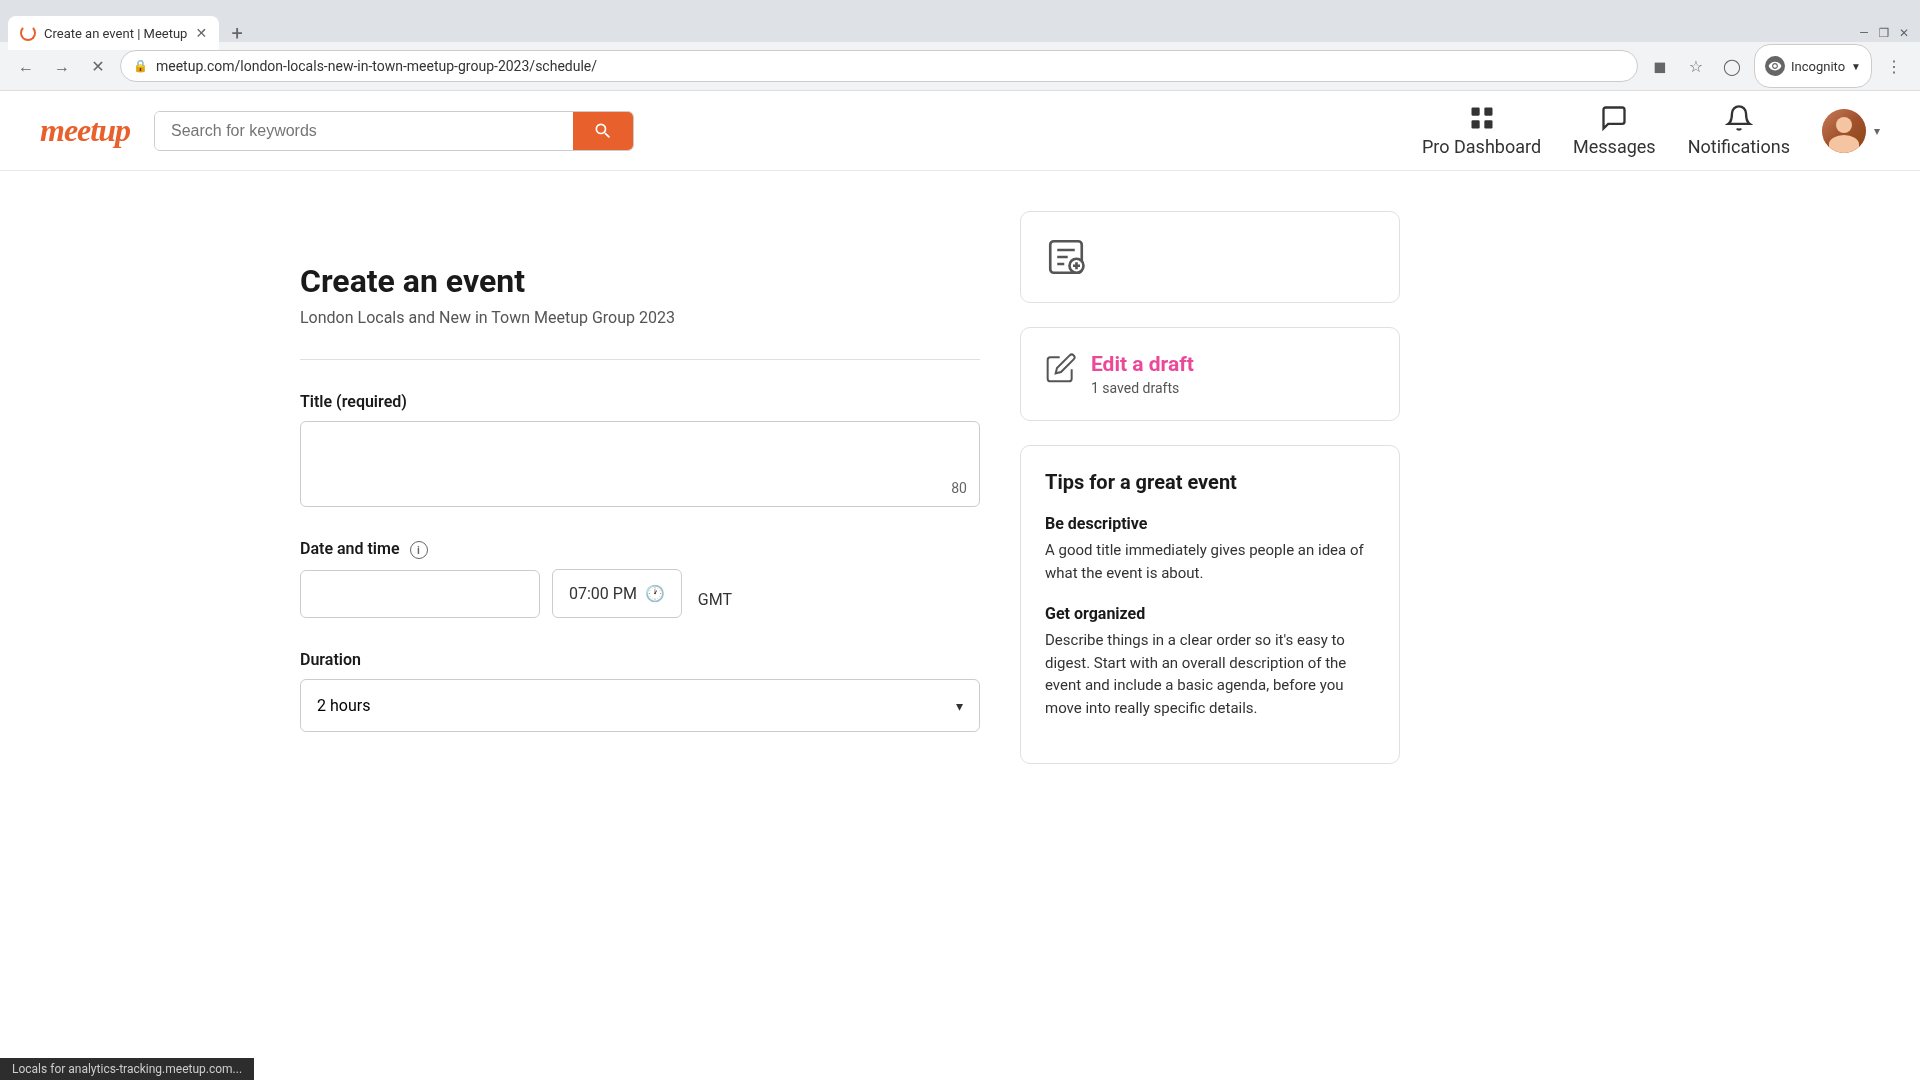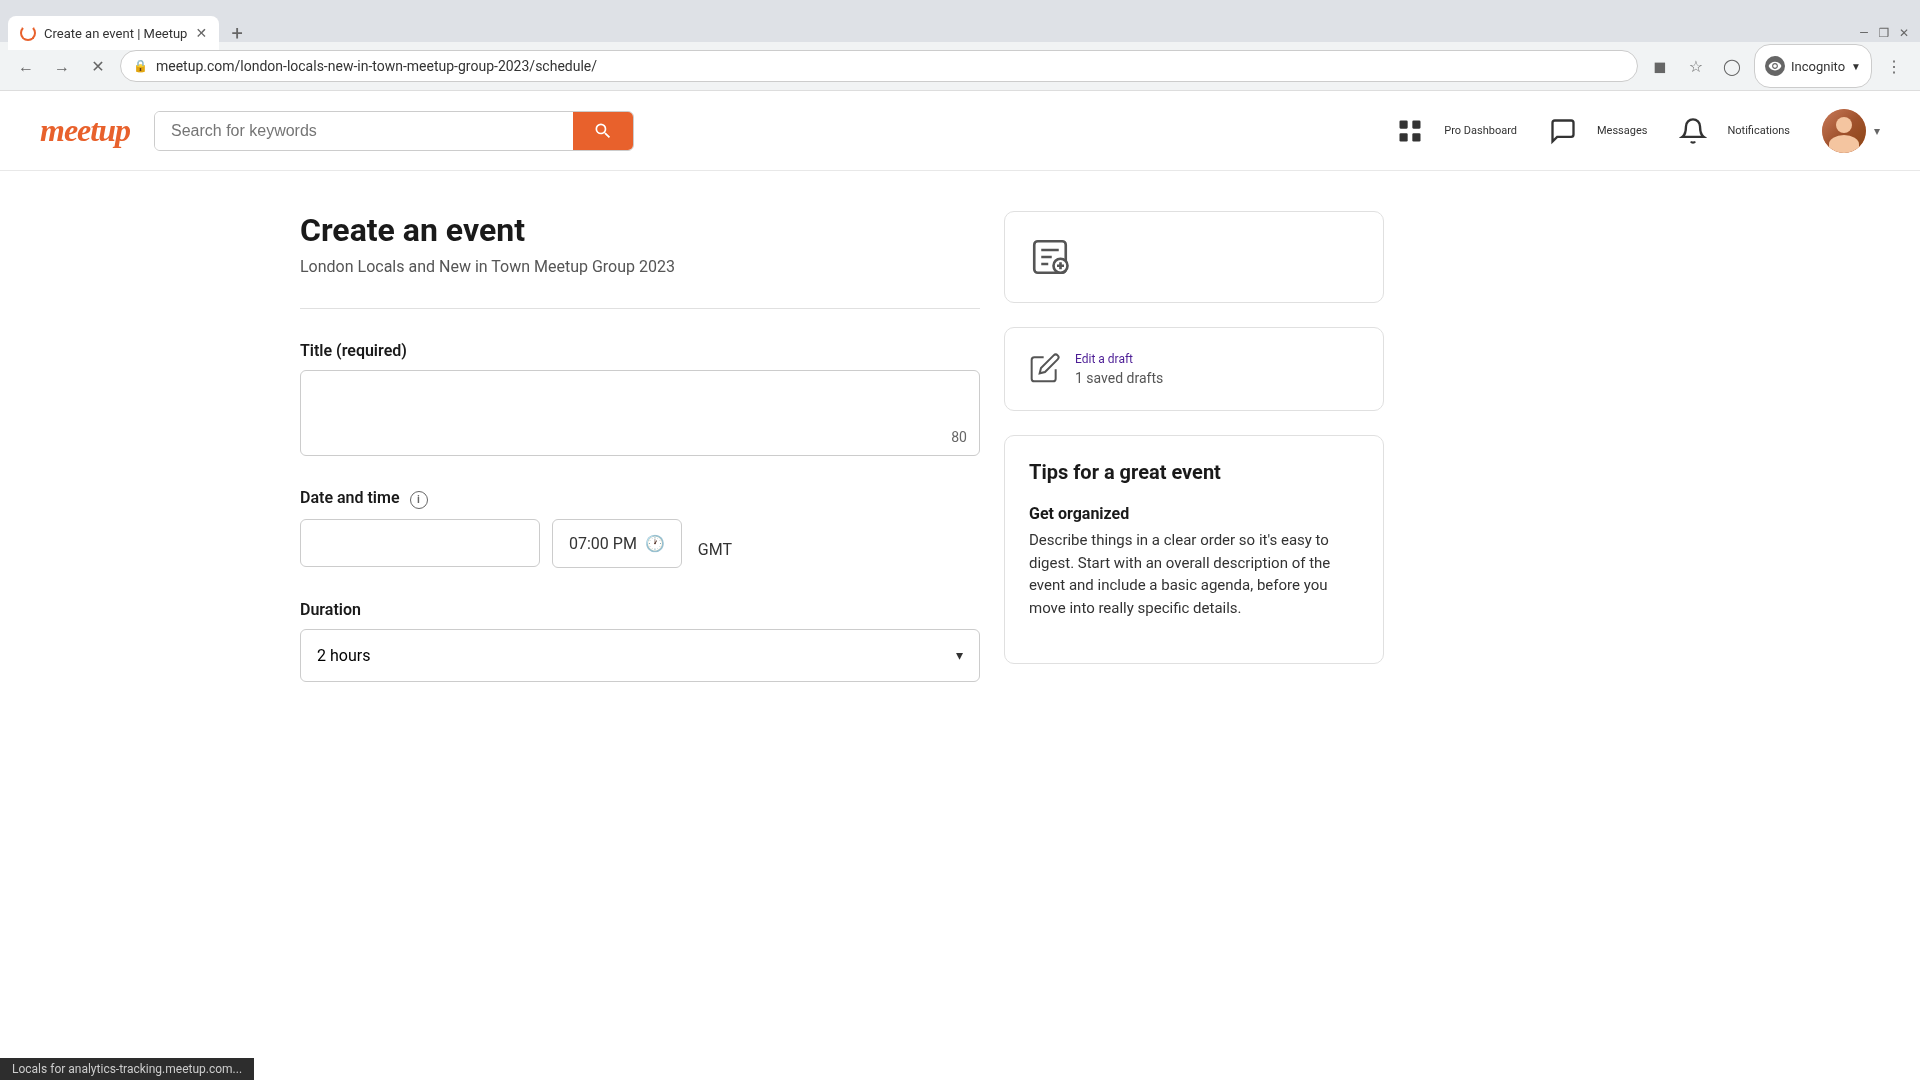--- a/index.html
+++ b/index.html
@@ -199,26 +199,26 @@
     }
     .search-btn svg { width: 20px; height: 20px; fill: #fff; }
     .header-nav {
       display: flex;
       align-items: center;
       gap: 32px;
       margin-left: auto;
     }
     .nav-item {
       display: flex;
-      flex-direction: row;
-      align-items: center;
-      gap: 20px;
-      cursor: pointer;
-      color: #333;
-      font-size: 11px;
+      flex-direction: column;
+      align-items: center;
+      gap: 4px;
+      cursor: pointer;
+      color: #333;
+      font-size: 18px;
       text-decoration: none;
     }
     .nav-item svg { width: 28px; height: 28px; }
     .user-avatar {
       width: 44px;
       height: 44px;
       border-radius: 50%;
       background: #c97b5a;
       overflow: hidden;
       cursor: pointer;
@@ -258,23 +258,24 @@
     .chevron-down {
       color: #666;
       font-size: 12px;
       cursor: pointer;
     }
 
     
     .main-content {
       display: flex;
       padding: 40px;
-      gap: 24px;
+      gap: 40px;
       max-width: 1400px;
       margin: 0 auto;
+      align-items: flex-end;
     }
     .form-section {
       flex: 1;
       max-width: 680px;
     }
     .page-title {
       font-size: 32px;
       font-weight: 700;
       color: #1a1a1a;
       margin-bottom: 8px;
@@ -428,23 +429,23 @@
       gap: 14px;
       text-decoration: none;
     }
     .draft-icon {
       width: 32px;
       height: 32px;
       flex-shrink: 0;
       color: #555;
     }
     .draft-title {
-      font-size: 12px;
-      color: #4c1d95;
-      font-weight: 400;
+      font-size: 21px;
+      color: #ec4899;
+      font-weight: 700;
       margin-bottom: 4px;
     }
     .draft-subtitle {
       font-size: 14px;
       color: #555;
     }
     .tips-card {
       border: 1.5px solid #e0e0e0;
       border-radius: 10px;
       padding: 24px;
@@ -622,20 +623,24 @@
         <div>
           <div class="draft-title">Edit a draft</div>
           <div class="draft-subtitle">1 saved drafts</div>
         </div>
       </a>
     </div>
 
     <div class="tips-card">
       <h2 class="tips-title">Tips for a great event</h2>
       <div class="tip-item">
+        <div class="tip-heading">Be descriptive</div>
+        <div class="tip-body">A good title immediately gives people an idea of what the event is about.</div>
+      </div>
+      <div class="tip-item">
         <div class="tip-heading">Get organized</div>
         <div class="tip-body">Describe things in a clear order so it's easy to digest. Start with an overall description of the event and include a basic agenda, before you move into really specific details.</div>
       </div>
     </div>
   </div>
 </div>
 
 <div class="status-bar">
   <span>Locals for analytics-tracking.meetup.com...</span>
 </div>

